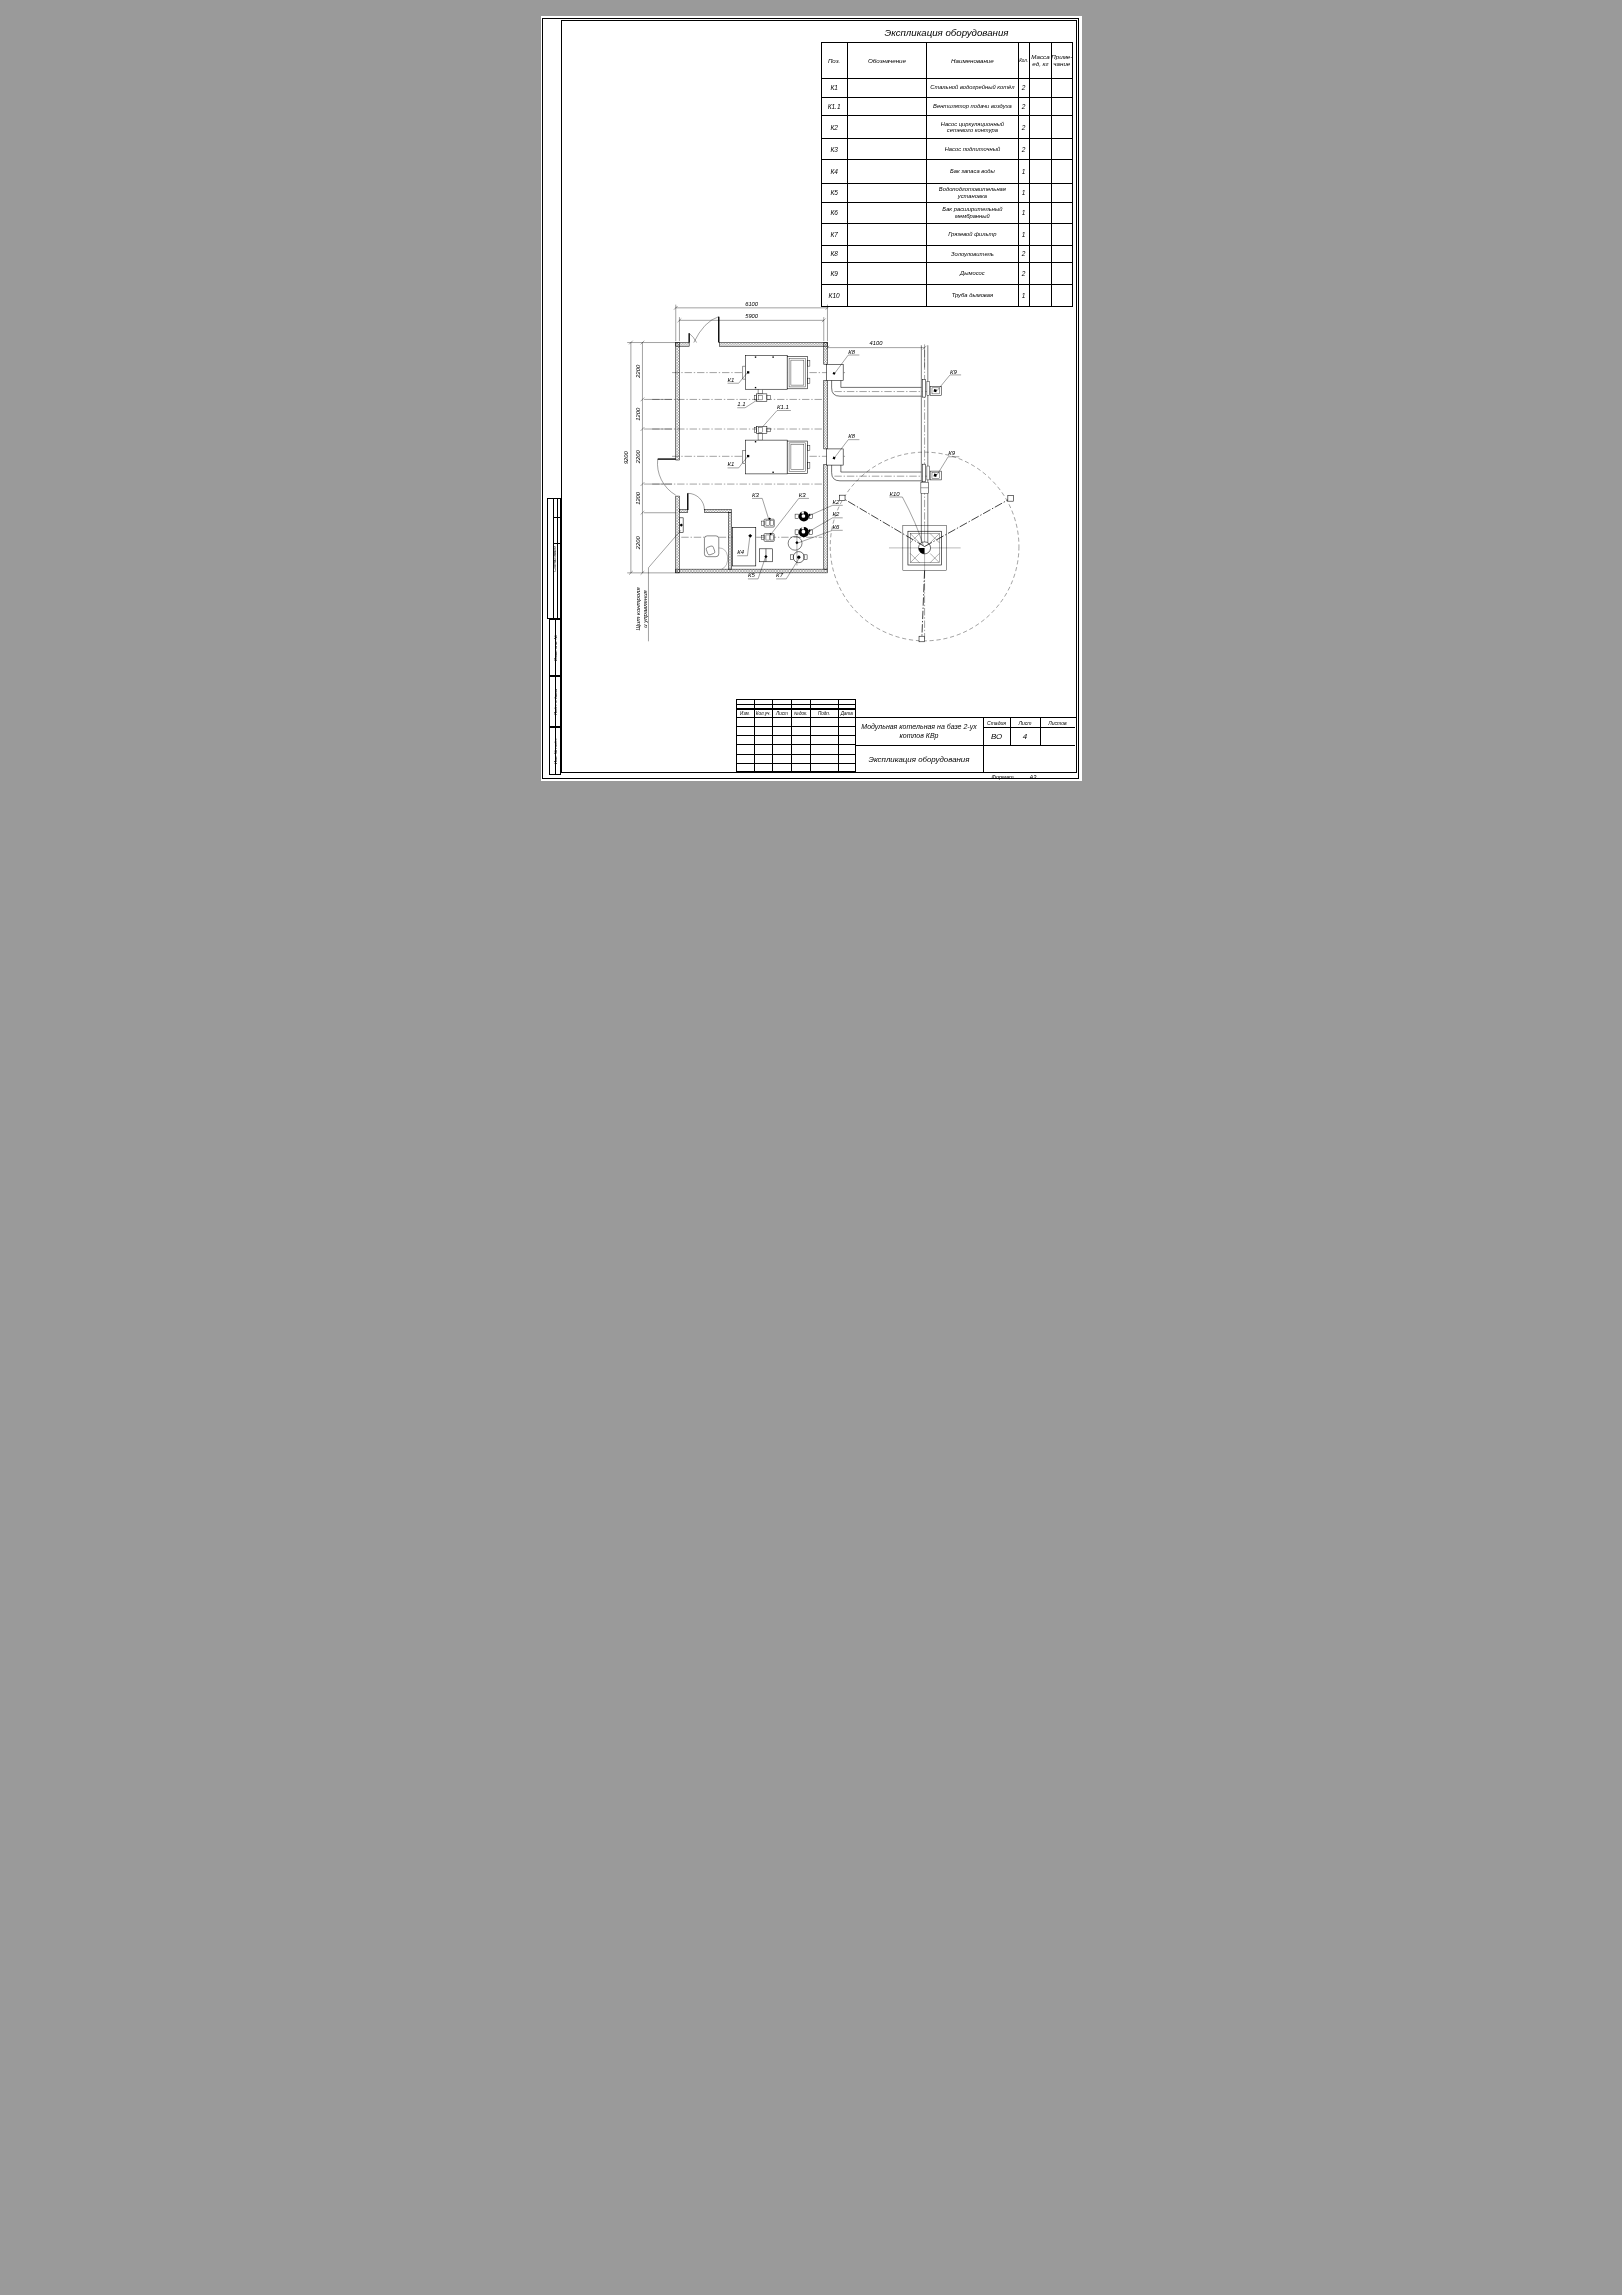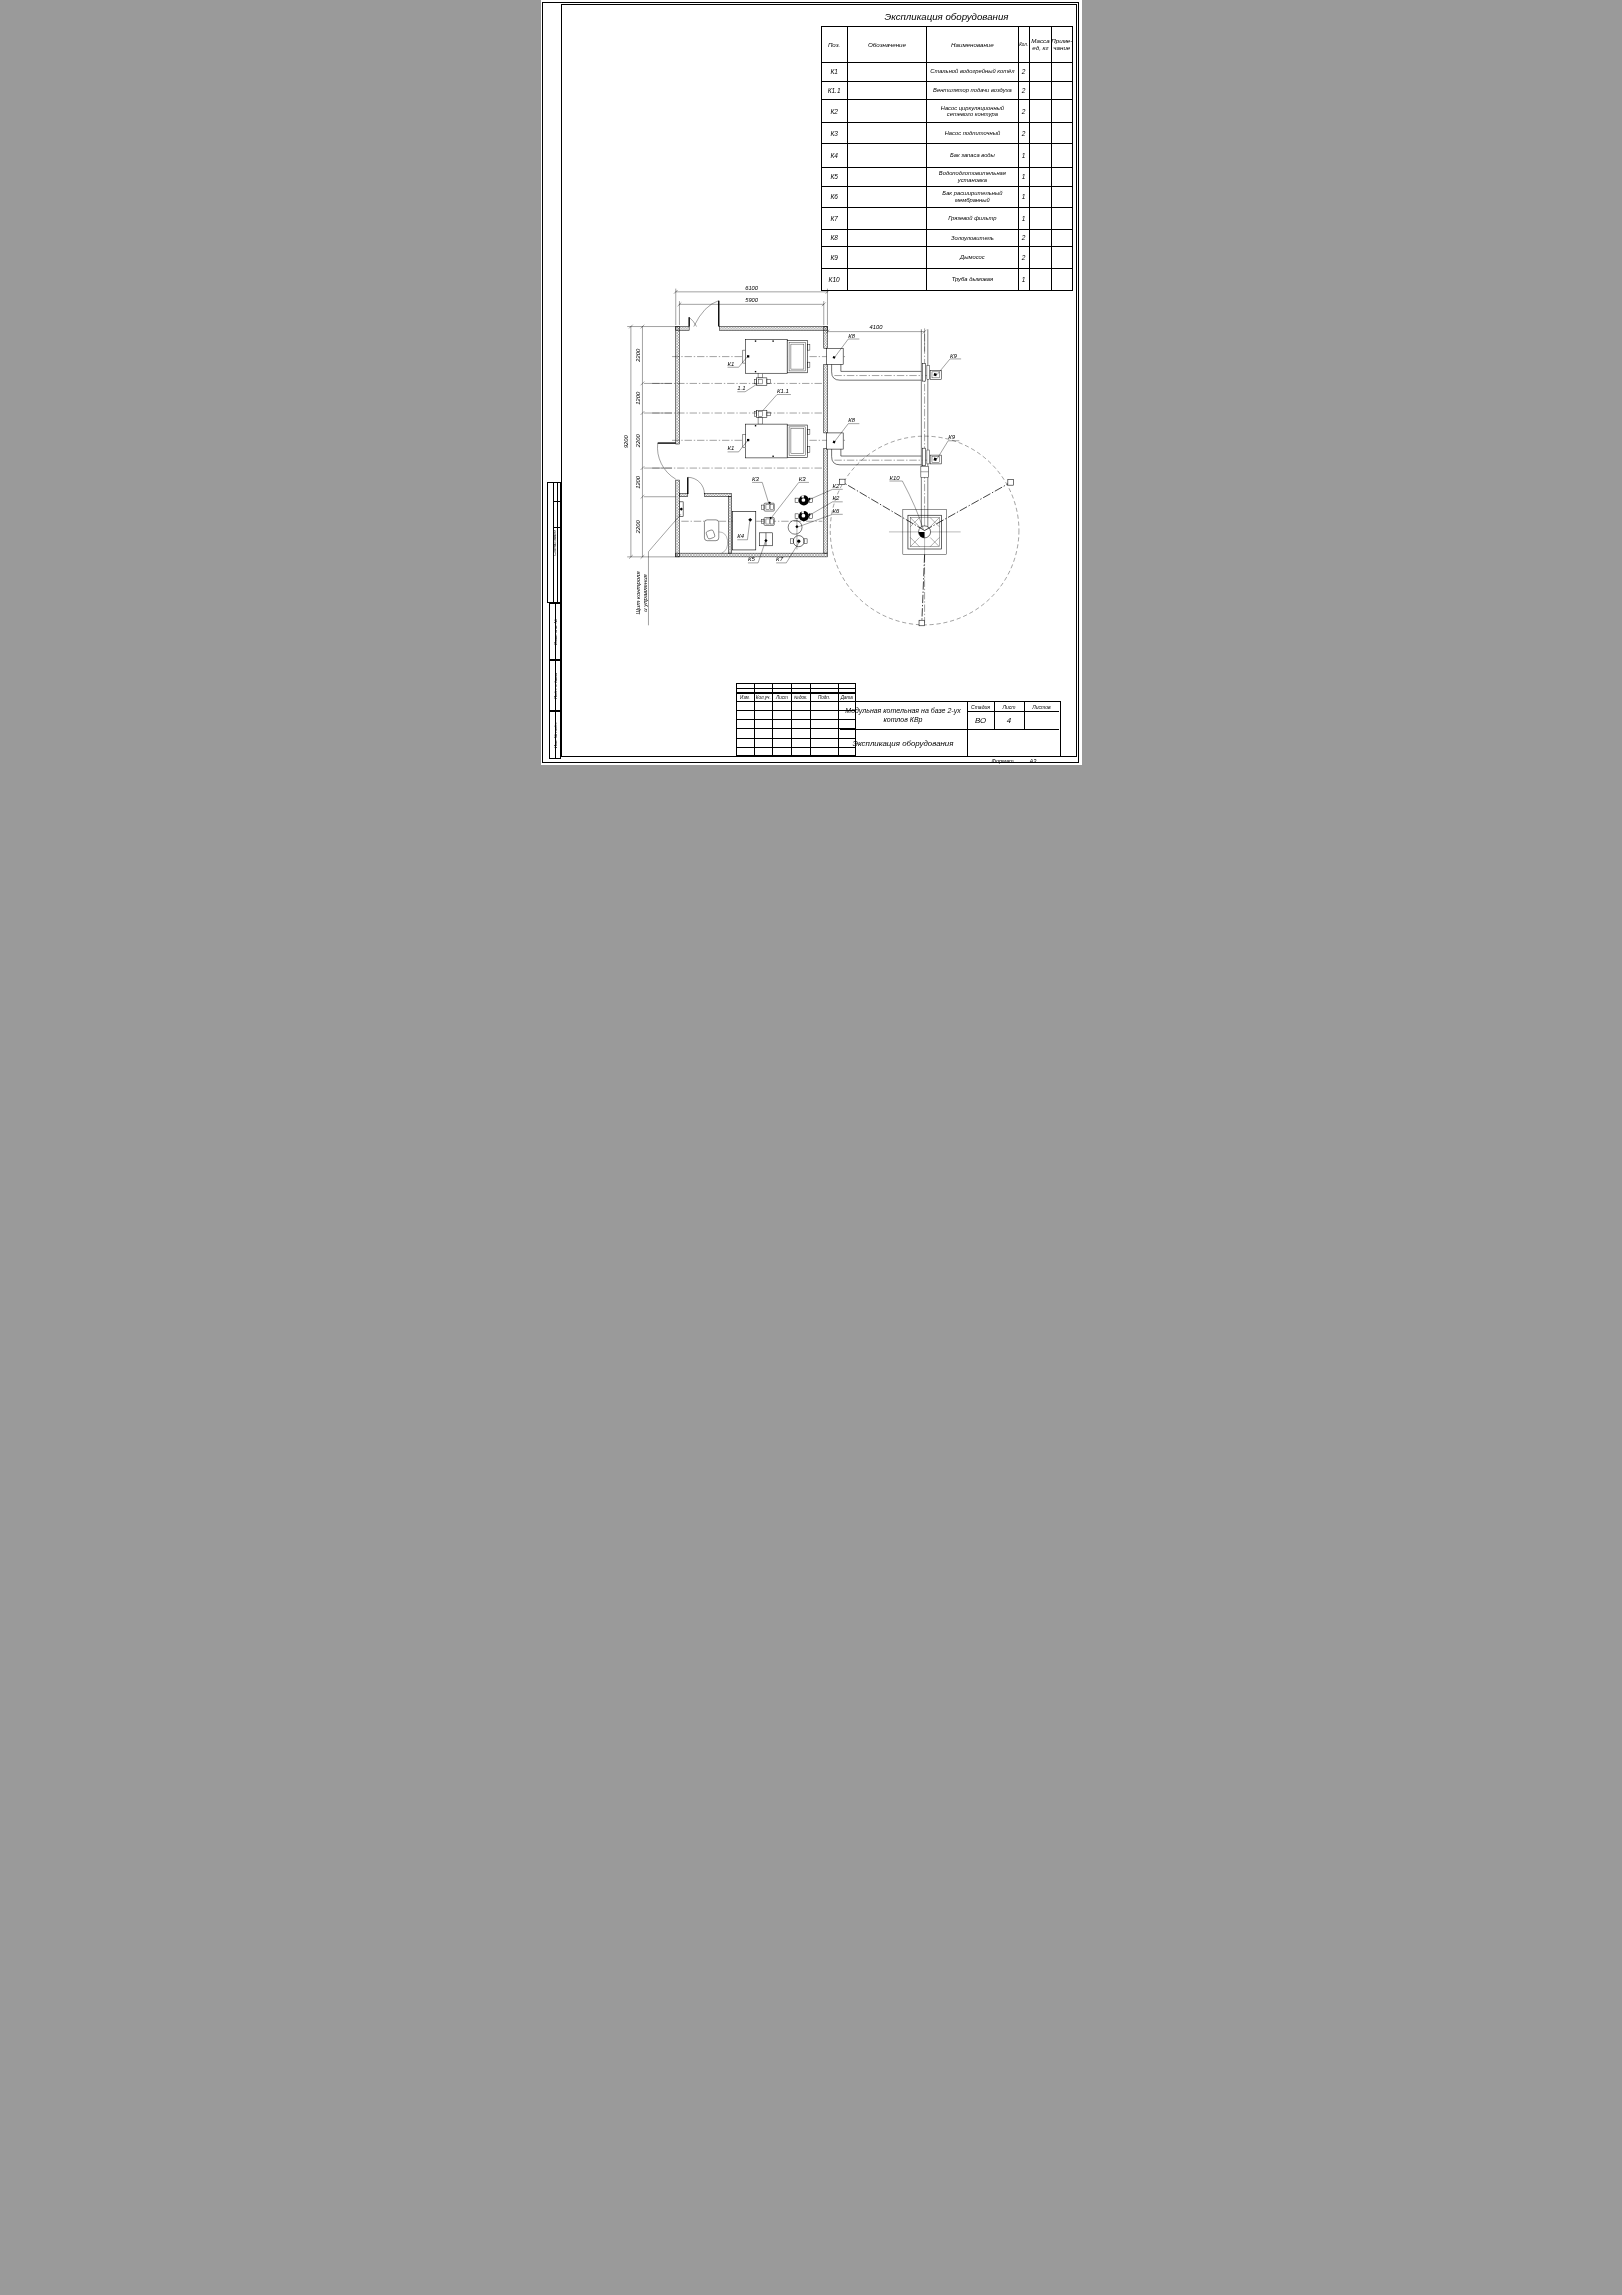--- a/index.html
+++ b/index.html
@@ -1,16 +1,16 @@
 <!DOCTYPE html>
 <html style="font-size:7.4px"><head>
 <meta charset="utf-8">
 <style>
   html,body{margin:0;padding:0;background:#9a9a9a;}
-  #sheet{position:relative;width:541px;height:765px;background:#fff;margin:0 auto;
+  #sheet{position:relative;width:541px;height:765px;background:#fff;margin:16px auto;
          font-family:"Liberation Sans",sans-serif;color:#000;overflow:hidden;}
   .abs{position:absolute;box-sizing:border-box;}
   
   #sheet-edge{left:1.9px;top:1.9px;width:537px;height:761px;border:0.5px solid #000;}
   #main-frame{left:20.4px;top:3.7px;width:516px;height:753px;border:0.9px solid #000;}
   
   #spec{left:280px;top:9.3px;width:252px;}
   #spec-title{height:16.7px;font-style:italic;font-size:9.7px;text-align:center;line-height:15.7px;}
   #spec-grid{border:1.2px solid #000;}
   .srow{display:flex;border-top:0.9px solid #000;}
@@ -26,21 +26,21 @@
   .c-not{width:20px;font-size:5.1px;line-height:1.1;}
   .hdr .sc{font-size:6.2px;line-height:1.15;}
   
   #revgrid{left:195px;top:683px;width:120px;height:74px;border:0.9px solid #000;
            display:grid;grid-template-columns:18px 18.5px 19px 18.5px 28px 16.7px;
            grid-template-rows:4.6px 4.2px 8.8px 9.3px 9.3px 9.3px 9.3px 9.3px 7.9px;}
   #revgrid div{border-right:0.6px solid #000;border-bottom:0.6px solid #000;
                font-style:italic;font-size:4.6px;display:flex;align-items:center;justify-content:center;}
   #revgrid div:nth-child(6n){border-right:none;}
   .rev-hdr{border-top:0.5px solid #000;}
-  #tbright{left:299px;top:701px;width:221px;height:56px;border:0.9px solid #000;border-left:none;}
+  #tbright{left:315px;top:701px;width:221px;height:56px;border:0.9px solid #000;border-left:none;}
   #tb-project{left:0;top:0;width:128px;height:28px;border-right:0.9px solid #000;border-bottom:0.9px solid #000;
               display:flex;align-items:center;justify-content:center;text-align:center;
               font-style:italic;font-size:7px;line-height:1.25;padding:0.9px 3.7px;}
   #tb-doc{left:0;top:28px;width:128px;height:26px;border-right:0.9px solid #000;
           display:flex;align-items:center;justify-content:center;font-style:italic;font-size:7.9px;}
   .tb-h{top:0;height:10.2px;border-right:0.6px solid #000;border-bottom:0.6px solid #000;
         font-style:italic;font-size:5.1px;display:flex;align-items:center;justify-content:center;}
   .tb-v{top:10.2px;height:18px;border-right:0.6px solid #000;border-bottom:0.9px solid #000;
         font-style:italic;font-size:7.9px;display:flex;align-items:center;justify-content:center;}
   

